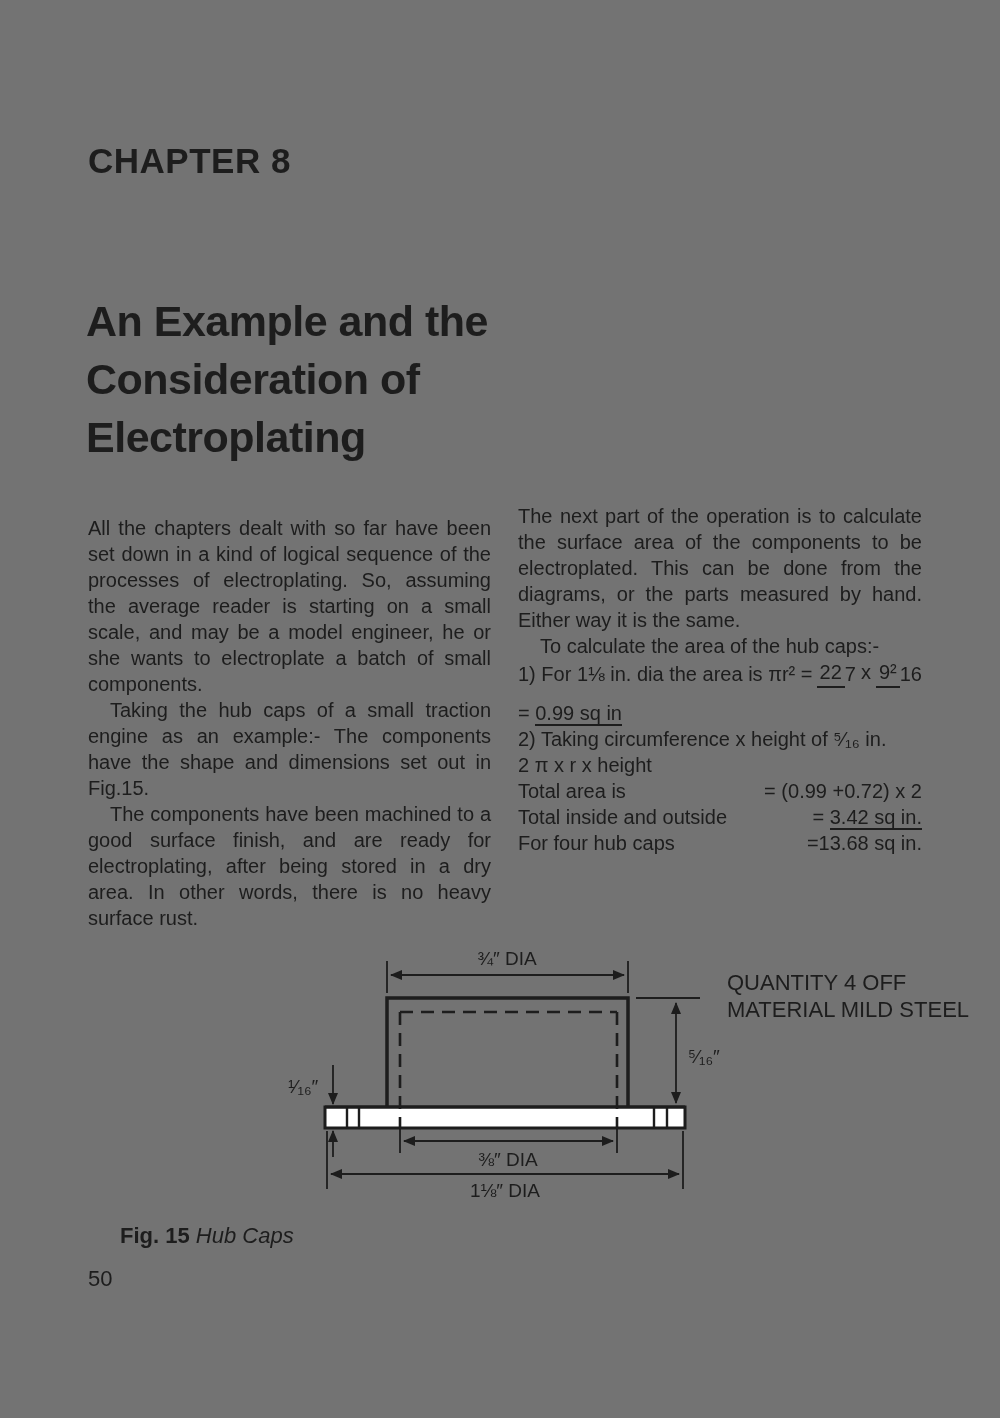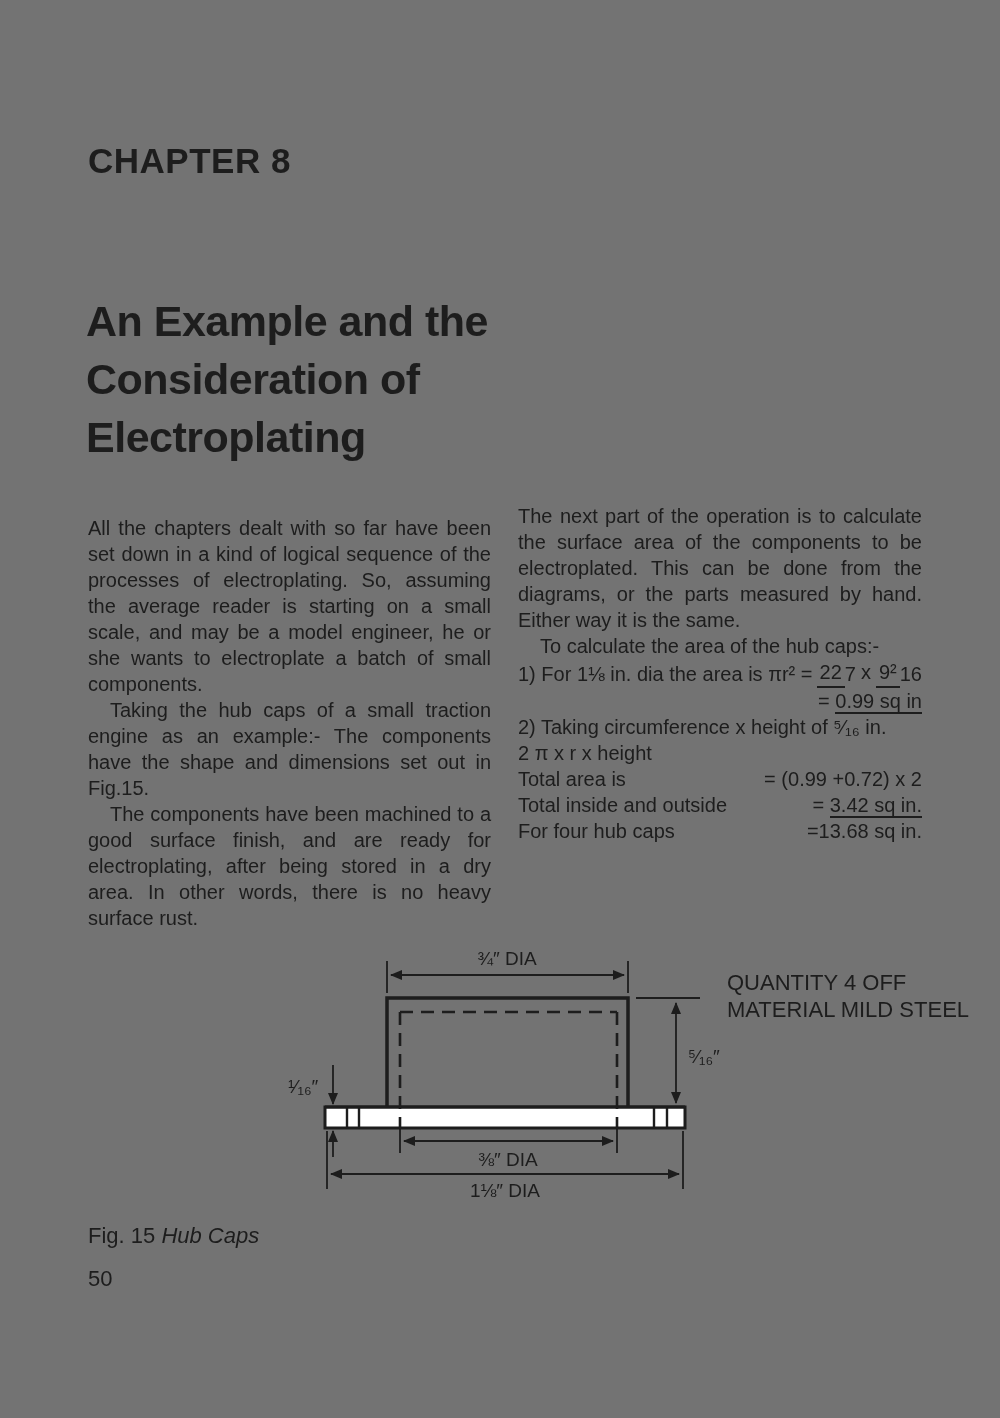--- a/index.html
+++ b/index.html
@@ -29,32 +29,32 @@
   .col-right{left:518px;width:404px;}
   .col p{margin:0;}
   .indent{text-indent:22px;}
   
   .f-line1{display:flex;justify-content:space-between;align-items:center;}
   .fracgrp{display:inline-flex;align-items:flex-start;white-space:nowrap;}
   .frac{display:inline-flex;flex-direction:row;align-items:center;}
   .frac .num{border-bottom:2px solid #1d1d1d;padding:0 3px 1px;}
   .frac .den{padding-top:0px;}
   .fx{margin:0 5px;}
-  .f-result{text-align:right;}
+  .f-result{text-align:left;margin-top:12px;}
   .f-row{display:flex;justify-content:space-between;}
   .u{border-bottom:2px solid #1d1d1d;padding-bottom:0px;}
   
   .figure-wrap{position:absolute;left:280px;top:925px;width:700px;height:295px;}
   .figure-wrap svg{display:block;}
   .fig-label{font-family:"Liberation Sans","DejaVu Sans",sans-serif;font-size:19px;fill:#1d1d1d;}
   .fig-note{font-family:"Liberation Sans","DejaVu Sans",sans-serif;font-size:22px;fill:#1d1d1d;}
   .caption{
     position:absolute;left:88px;top:1223px;font-size:22px;
   }
-  .caption .cap-bold{font-weight:normal;}
+  .caption .cap-bold{font-weight:bold;margin-left:32px;}
   .caption .cap-italic{font-style:italic;}
   .pageno{
     position:absolute;left:88px;top:1266px;font-size:22px;
   }
 </style>
 </head>
 <body>
 
 <div class="page">
 

